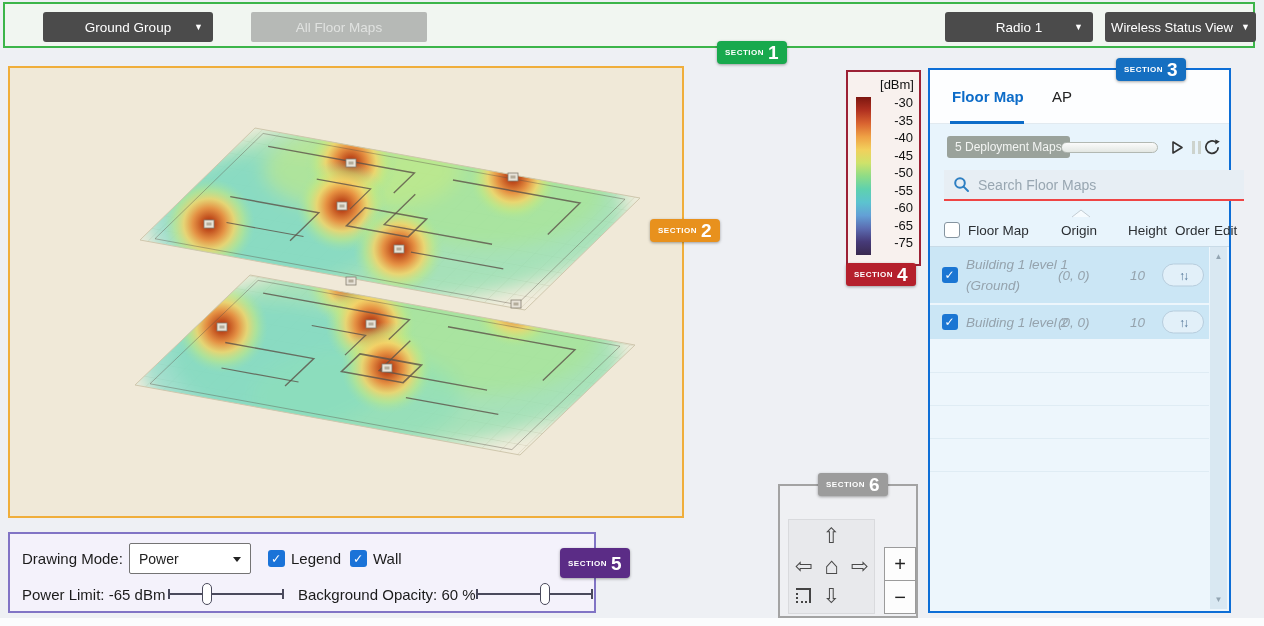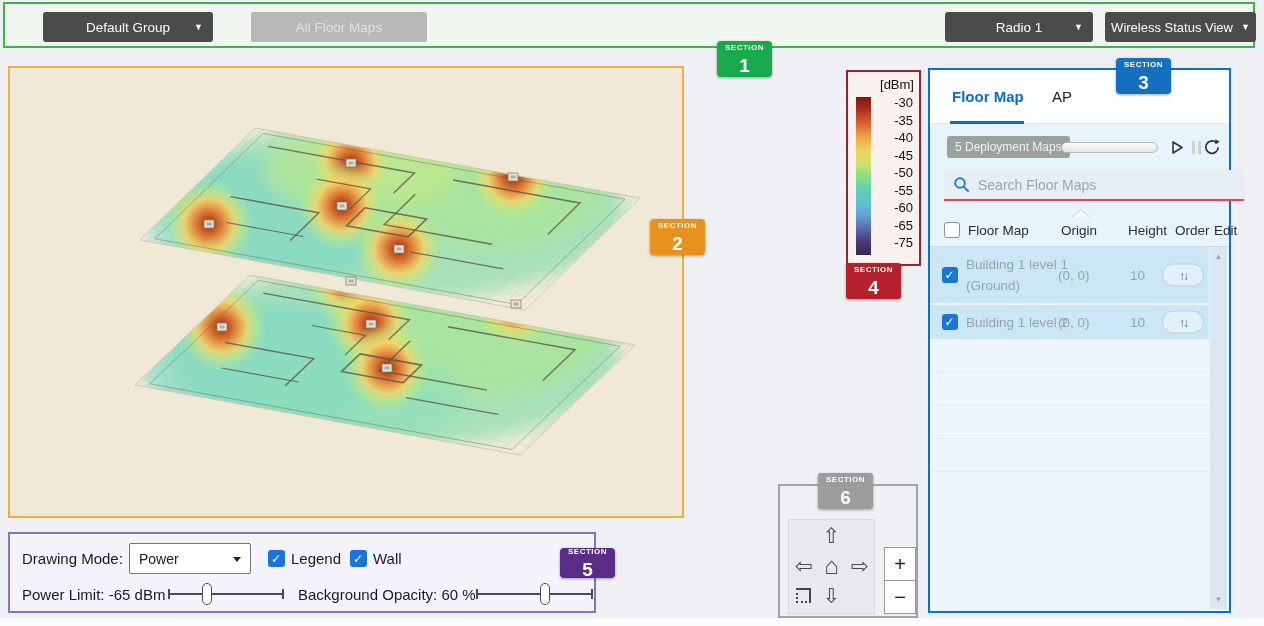--- a/index.html
+++ b/index.html
@@ -14,21 +14,20 @@
   }
   .abs { position: absolute; }
 
   
   .badge {
     position: absolute;
     display: flex; align-items: center; justify-content: center; gap: 4px;
     color: #fff; border-radius: 4px; padding: 2px 8px;
     box-shadow: 0 1px 3px rgba(0,0,0,.35);
     z-index: 50;
-    flex-direction: column;
   }
   .badge .bl { font-size: 8px; font-weight: bold; letter-spacing: .5px; }
   .badge .bn { font-size: 19px; font-weight: bold; line-height: 1; }
   .bdg-green  { background: #18a94d; }
   .bdg-orange { background: #e8911d; }
   .bdg-blue   { background: #156fc1; }
   .bdg-red    { background: #b5202c; }
   .bdg-purple { background: #5b2c86; }
   .bdg-gray   { background: #9c9c9c; }
 
@@ -104,21 +103,21 @@
   }
   #rp-search input::placeholder { color: #98a6b1; }
   #rp-thead { position: absolute; left: 0; top: 146px; right: 0; height: 31px; font-size: 13.5px; color: #2b2f33; border-bottom: 1px solid #c9dbe7; }
   #rp-thead span { position: absolute; top: 7px; }
   .sort-caret { position: absolute; left: 140px; top: -7px; }
   .cb { position: absolute; width: 16px; height: 16px; border-radius: 3px; cursor: pointer; }
   .cb.off { background: #fff; border: 1px solid #8594a0; }
   .cb.on { background: #1b76d3; }
   .cb.on::after { content: "✓"; position:absolute; left:2.5px; top:0.5px; color:#fff; font-size:12px; font-weight:bold; }
   #rp-rows { position: absolute; left: 0; top: 177px; right: 0; bottom: 0; background: #edf6fc; }
-  .rrow { position: absolute; left: 0; right: 20px; background: #cbe6f5; }
+  .rrow { position: absolute; left: 0; right: 20px; background: #cbe6f5; font-style: italic; }
   .rrow .name { position: absolute; left: 36px; top: 0; bottom: 0; display: flex; flex-direction: column; justify-content: center; }
   .rrow .name span { display: block; font-size: 13.5px; color: #95a3ad; line-height: 21px; }
   .rcell { position: absolute; top: 50%; transform: translateY(-50%); font-size: 13.5px; color: #95a3ad; }
   .order-btn {
     position: absolute; top: 50%; transform: translateY(-50%);
     left: 232px; width: 42px; height: 23px; border-radius: 12px;
     background: #e2f0f9; border: 1px solid #b7cddd;
     display: flex; align-items: center; justify-content: center;
     font-size: 12px; color: #4f7396; letter-spacing: -2px; cursor: pointer;
   }
@@ -183,21 +182,21 @@
     display: flex; align-items: center; justify-content: center;
     font-size: 20px; color: #222; cursor: pointer;
   }
   #bottom-strip { left: 0; top: 618px; width: 1264px; height: 8px; background: #fbfcfd; }
 </style>
 </head>
 <body>
 
 <div id="topbar" class="abs">
   <div class="btn-dark" style="left:38px; width:170px;">
-    <span>Default Group</span>
+    <span>Ground Group</span>
     <span class="caret">▼</span>
   </div>
   <div class="btn-disabled" style="left:246px; width:176px;">
     <span>All Floor Maps</span>
   </div>
   <div class="btn-dark" style="left:940px; width:148px;">
     <span>Radio 1</span>
     <span class="caret">▼</span>
   </div>
   <div class="btn-dark inline-caret" style="left:1100px; width:151px; font-size:13px;">

